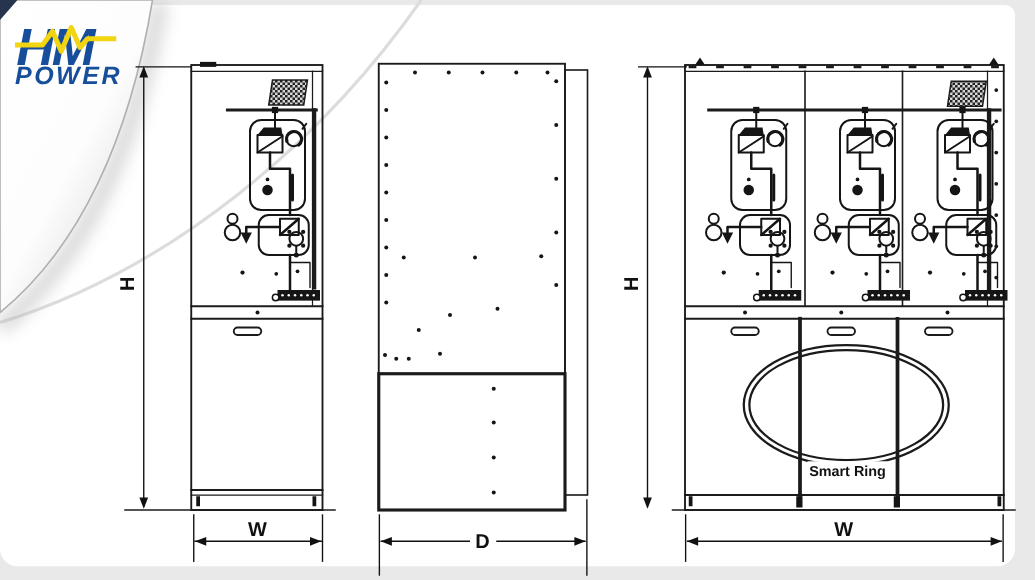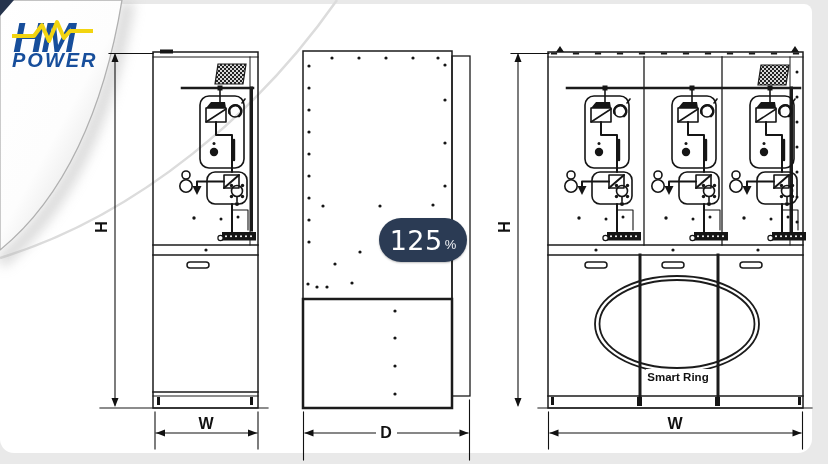--- a/index.html
+++ b/index.html
@@ -253,17 +253,13 @@
 
     <g fill="#111111" stroke="none">
       <text transform="translate(107,227) rotate(-90)" text-anchor="middle" font-size="16" font-weight="bold">H</text>
       <text x="206" y="429" text-anchor="middle" font-size="16" font-weight="bold">W</text>
       <text x="386" y="438" text-anchor="middle" font-size="16" font-weight="bold">D</text>
       <text transform="translate(510,227) rotate(-90)" text-anchor="middle" font-size="16" font-weight="bold">H</text>
       <text x="675" y="429" text-anchor="middle" font-size="16" font-weight="bold">W</text>
     </g>
   </svg>
 
-  <div class="zoom-badge">
-    <span class="val">125</span>
-    <span class="unit">%</span>
-  </div>
 </div>
 
 </body></html>

